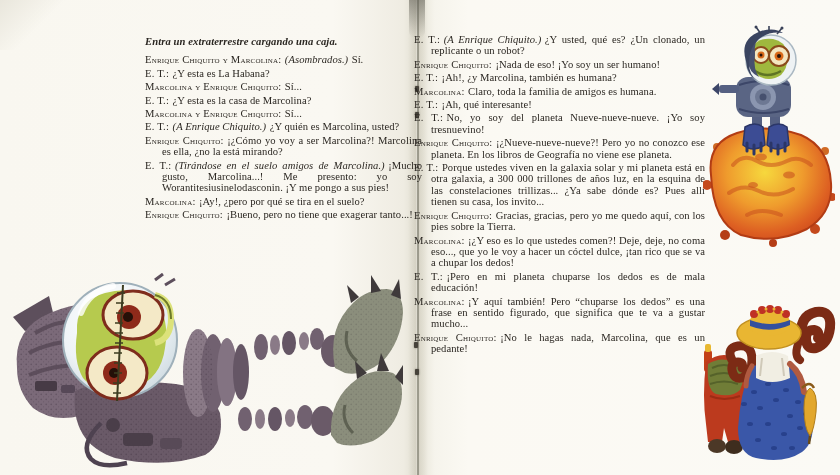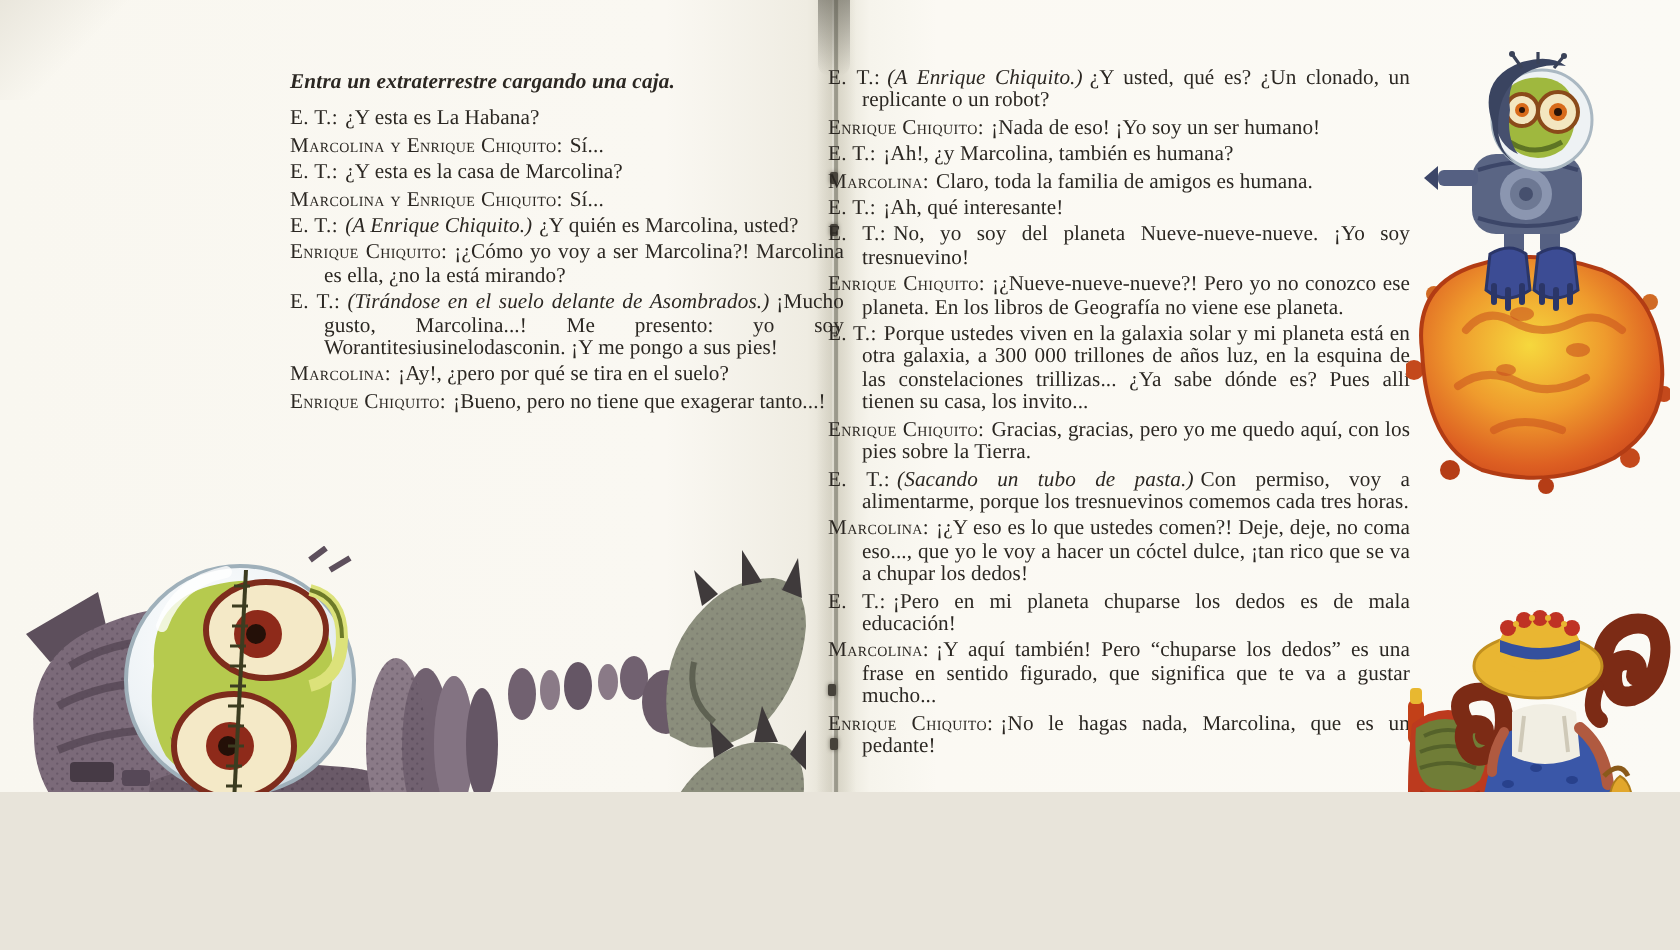--- a/index.html
+++ b/index.html
@@ -1,17 +1,17 @@
 <!DOCTYPE html>
 <html><head>
 <meta charset="utf-8">
 <style>
   html,body{margin:0;padding:0;}
   body{font-family:"Liberation Serif", serif; background:#e8e4da;}
-  .spread{position:relative; width:840px; height:396px; overflow:hidden;
+  .spread{position:relative; width:840px; height:475px; overflow:hidden;
     background:linear-gradient(180deg,#faf8f2 0%, #f8f6ef 60%, #f5f2ea 100%);}
   
   .page-left{position:absolute; left:0; top:0; width:416px; height:475px;
     background:linear-gradient(90deg,#f9f7f0 0%, #faf8f2 80%, #efece2 97%, #e2dfd2 100%);}
   .page-right{position:absolute; left:418px; top:0; width:422px; height:475px;
     background:linear-gradient(90deg,#e6e3d6 0%, #f6f4ec 4%, #fbf9f3 12%, #fbfaf5 100%);}
   .corner-shade{position:absolute; left:0; top:0; width:70px; height:50px;
     background:linear-gradient(135deg,#e9e6dc 0%, rgba(249,247,240,0) 55%);}
   
   .spine{position:absolute; left:408px; top:0; width:20px; height:475px;
@@ -47,44 +47,44 @@
   <div class="spine-line"></div>
   <div class="spine-top"></div>
   <div class="staple" style="left:415px; top:86px;"></div>
   <div class="staple" style="left:415px; top:112px;"></div>
   <div class="staple" style="left:414px; top:342px;"></div>
   <div class="staple" style="left:415px; top:369px;"></div>
 
   <div class="textcol textcol-left">
     <p class="stage">Entra un extraterrestre cargando una caja.</p>
     <div>
+        <p class="line"><span class="speaker">Enrique Chiquito y Marcolina</span><span class="direction">(Asombrados.)</span><span class="dtext">Sí.</span></p>
         <p class="line"><span class="speaker">E. T.</span><span class="dtext">¿Y esta es La Habana?</span></p>
         <p class="line"><span class="speaker">Marcolina y Enrique Chiquito</span><span class="dtext">Sí...</span></p>
         <p class="line"><span class="speaker">E. T.</span><span class="dtext">¿Y esta es la casa de Marcolina?</span></p>
         <p class="line"><span class="speaker">Marcolina y Enrique Chiquito</span><span class="dtext">Sí...</span></p>
         <p class="line"><span class="speaker">E. T.</span><span class="direction">(A Enrique Chiquito.)</span><span class="dtext">¿Y quién es Marcolina, usted?</span></p>
         <p class="line"><span class="speaker">Enrique Chiquito</span><span class="dtext">¡¿Cómo yo voy a ser Marcolina?! Marcolina es ella, ¿no la está mirando?</span></p>
-        <p class="line"><span class="speaker">E. T.</span><span class="direction">(Tirándose en el suelo delante de Asombrados.)</span><span class="dtext">¡Mucho gusto, Marcolina...! Me presento: yo soy Worantitesiusinelodasconin. ¡Y me pongo a sus pies!</span></p>
+        <p class="line"><span class="speaker">E. T.</span><span class="direction">(Tirándose en el suelo amigos de Marcolina.)</span><span class="dtext">¡Mucho gusto, Marcolina...! Me presento: yo soy Worantitesiusinelodasconin. ¡Y me pongo a sus pies!</span></p>
         <p class="line"><span class="speaker">Marcolina</span><span class="dtext">¡Ay!, ¿pero por qué se tira en el suelo?</span></p>
         <p class="line"><span class="speaker">Enrique Chiquito</span><span class="dtext">¡Bueno, pero no tiene que exagerar tanto...!</span></p>
       </div>
   </div>
 
   <div class="textcol textcol-right">
     <div>
         <p class="line"><span class="speaker">E. T.</span><span class="direction">(A Enrique Chiquito.)</span><span class="dtext">¿Y usted, qué es? ¿Un clonado, un replicante o un robot?</span></p>
         <p class="line"><span class="speaker">Enrique Chiquito</span><span class="dtext">¡Nada de eso! ¡Yo soy un ser humano!</span></p>
         <p class="line"><span class="speaker">E. T.</span><span class="dtext">¡Ah!, ¿y Marcolina, también es humana?</span></p>
         <p class="line"><span class="speaker">Marcolina</span><span class="dtext">Claro, toda la familia de amigos es humana.</span></p>
         <p class="line"><span class="speaker">E. T.</span><span class="dtext">¡Ah, qué interesante!</span></p>
         <p class="line"><span class="speaker">E. T.</span><span class="dtext">No, yo soy del planeta Nueve-nueve-nueve. ¡Yo soy tresnuevino!</span></p>
         <p class="line"><span class="speaker">Enrique Chiquito</span><span class="dtext">¡¿Nueve-nueve-nueve?! Pero yo no conozco ese planeta. En los libros de Geografía no viene ese planeta.</span></p>
         <p class="line"><span class="speaker">E. T.</span><span class="dtext">Porque ustedes viven en la galaxia solar y mi planeta está en otra galaxia, a 300 000 trillones de años luz, en la esquina de las constelaciones trillizas... ¿Ya sabe dónde es? Pues allí tienen su casa, los invito...</span></p>
         <p class="line"><span class="speaker">Enrique Chiquito</span><span class="dtext">Gracias, gracias, pero yo me quedo aquí, con los pies sobre la Tierra.</span></p>
-        <p class="line"><span class="speaker">E. T.</span><span class="direction">(Sacando un tubo de pasta.)</span><span class="dtext">Con permiso, voy a alimentarme, porque los tresnuevinos comemos cada tres horas.</span></p>
         <p class="line"><span class="speaker">Marcolina</span><span class="dtext">¡¿Y eso es lo que ustedes comen?! Deje, deje, no coma eso..., que yo le voy a hacer un cóctel dulce, ¡tan rico que se va a chupar los dedos!</span></p>
         <p class="line"><span class="speaker">E. T.</span><span class="dtext">¡Pero en mi planeta chuparse los dedos es de mala educación!</span></p>
         <p class="line"><span class="speaker">Marcolina</span><span class="dtext">¡Y aquí también! Pero “chuparse los dedos” es una frase en sentido figurado, que significa que te va a gustar mucho...</span></p>
         <p class="line"><span class="speaker">Enrique Chiquito</span><span class="dtext">¡No le hagas nada, Marcolina, que es un pedante!</span></p>
       </div>
   </div>
 
   <div class="illus" style="left:5px; top:273px; width:402px; height:200px;">
     <svg width="402" height="200" viewBox="0 0 402 200">
       <defs>

